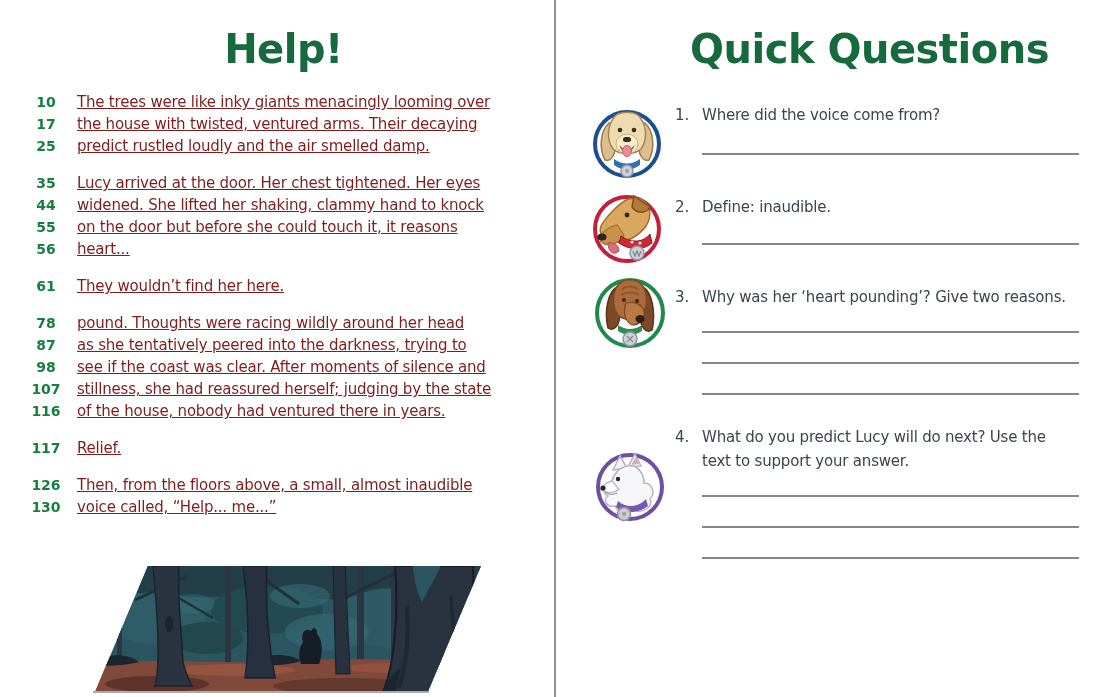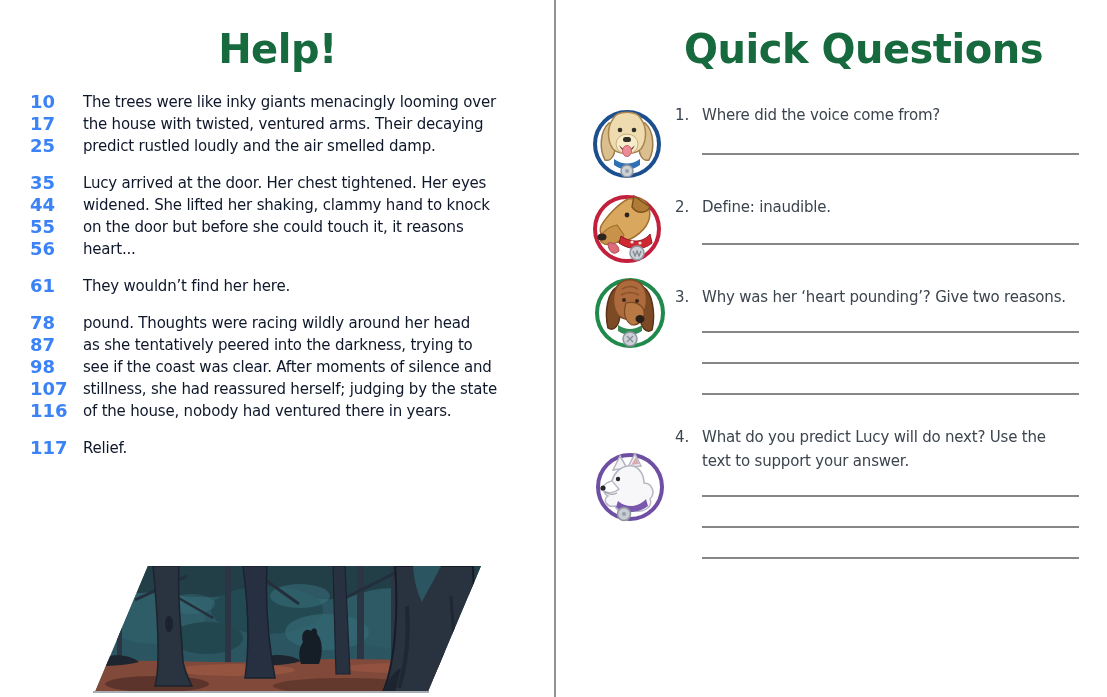--- a/index.html
+++ b/index.html
@@ -5,34 +5,34 @@
   * { margin:0; padding:0; box-sizing:border-box; }
   html,body { background:#ffffff; }
   #screen {
     position:relative; width:1107px; height:697px; overflow:hidden;
     background:#ffffff;
     font-family:"DejaVu Sans","Liberation Sans",sans-serif;
     color:#3c444e;
   }
   
   .page-title {
-    position:absolute; top:26px; left:0; width:100%;
+    position:absolute; top:26px; left:6px; width:100%;
     text-align:center; font-size:40px; font-weight:bold;
     color:#166a3e; letter-spacing:-0.5px;
   }
   
   #left-page { position:absolute; left:0; top:0; width:555px; height:697px; }
   .story { position:absolute; top:91px; left:30px; width:495px; }
   .para  { margin-bottom:15px; }
   .story-line { display:flex; line-height:22px; font-size:15px; white-space:nowrap; }
   .story-line .num {
-    width:32px; text-align:left; color:#3b82f6; font-weight:600;
-    flex:0 0 32px; font-size:18px;
-  }
-  .story-line .txt { margin-left:21px; color:#0f172a; letter-spacing:-0.2px; }
+    width:32px; text-align:center; color:#15803d; font-weight:600;
+    flex:0 0 32px; font-size:14px;
+  }
+  .story-line .txt { margin-left:15px; color:#7f1d1d; letter-spacing:-0.2px;text-decoration:underline; }
   #forest-wrap {
     position:absolute; left:95px; top:566px; width:386px; height:126px;
     clip-path:polygon(13.7% 0, 100% 0, 86.2% 100%, 0 100%);
   }
   #forest-wrap svg { width:100%; height:100%; display:block; }
   #forest-underline {
     position:absolute; left:93px; top:691px; width:336px; height:2px;
     background:#a9adb2;
   }
   
@@ -131,20 +131,30 @@
           </div>
       </div>
 
       <div class="para">
         <div class="story-line">
             <span class="num">117</span>
             <span class="txt">Relief.</span>
           </div>
       </div>
 
+      <div class="para">
+        <div class="story-line">
+            <span class="num">126</span>
+            <span class="txt">Then, from the floors above, a small, almost inaudible</span>
+          </div>
+        <div class="story-line">
+            <span class="num">130</span>
+            <span class="txt">voice called, “Help... me...”</span>
+          </div>
+      </div>
     </div>
 
     <div id="forest-wrap">
       <svg viewBox="0 0 386 126" preserveAspectRatio="none">
         <rect width="386" height="126" fill="#2b5661"></rect>
         <path d="M0 0 H386 V26 C344 38 302 18 258 30 C216 42 178 16 138 28 C98 38 48 20 0 30 Z" fill="#223f48"></path>
         <ellipse cx="60" cy="52" rx="50" ry="26" fill="#2f5e69" opacity="0.85"></ellipse>
         <ellipse cx="172" cy="44" rx="56" ry="24" fill="#234a53"></ellipse>
         <ellipse cx="300" cy="52" rx="62" ry="30" fill="#2d5a65"></ellipse>
         <ellipse cx="232" cy="66" rx="42" ry="18" fill="#356a75" opacity="0.7"></ellipse>

